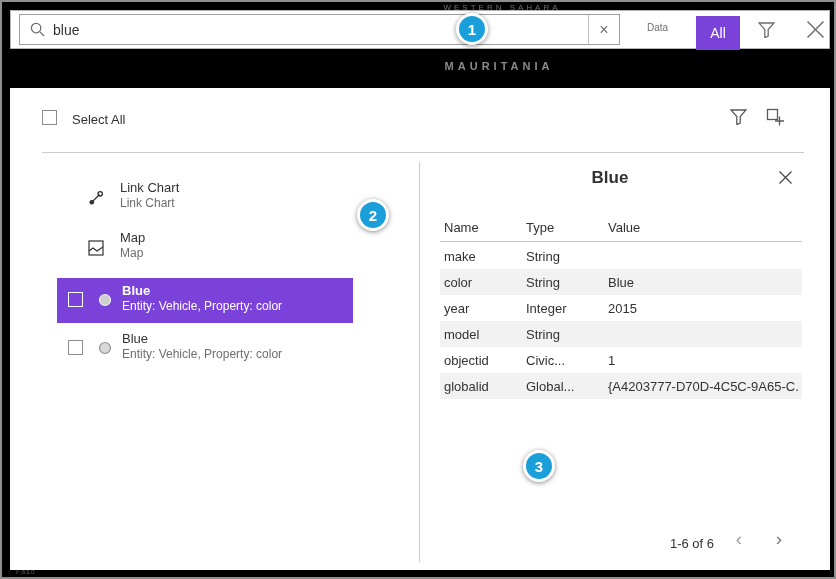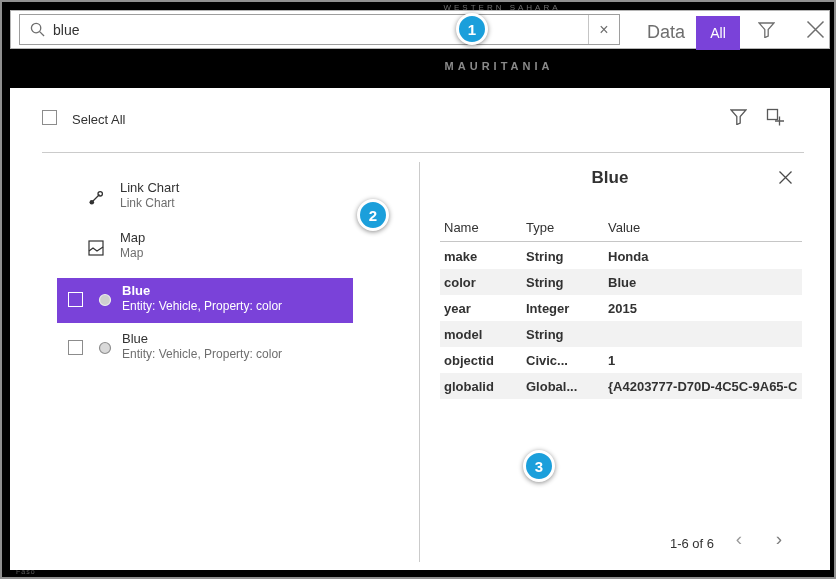--- a/index.html
+++ b/index.html
@@ -31,21 +31,21 @@
   .searchbox .mag { margin-left: 10px; flex: 0 0 auto; display: flex; }
   .searchbox input {
     flex: 1 1 auto; border: none; outline: none; font-size: 14px; color: #323232;
     padding-left: 8px; font-family: "Liberation Sans", sans-serif; min-width: 0; background: transparent;
   }
   .clear-btn {
     flex: 0 0 31px; align-self: stretch; border-left: 1px solid #c5c5c5;
     display: flex; align-items: center; justify-content: center;
     color: #6e6e6e; font-size: 16px; cursor: pointer; background: #fff;
   }
-  .data-label { position: absolute; left: 636px; top: 11px; font-size: 18px; color: #6e6e6e; }
+  .data-label { position: absolute; left: 636px; top: 11px; font-size: 10px; color: #6e6e6e; }
   .all-btn {
     position: absolute; left: 685px; top: 5px; width: 44px; height: 34px;
     background: #7a42d9; color: #fff; border: none; font-size: 14px;
     font-family: "Liberation Sans", sans-serif; cursor: pointer;
   }
   .topbar-filter { position: absolute; left: 747px; top: 11px; cursor: pointer; display: flex; }
   .topbar-close { position: absolute; left: 795px; top: 9px; cursor: pointer; display: flex; }
 
   
   .badge {
@@ -95,21 +95,21 @@
   .detail-title {
     position: absolute; left: 410px; top: 80px; width: 380px; text-align: center;
     font-size: 17px; font-weight: 600; color: #323232;
   }
   .detail-close { position: absolute; left: 768px; top: 82px; cursor: pointer; display: flex; }
 
   .tbl-header { position: absolute; top: 132px; font-size: 13px; color: #323232; }
   .tbl-h-name { left: 434px; } .tbl-h-type { left: 516px; } .tbl-h-value { left: 598px; }
   .tbl-underline { position: absolute; left: 430px; top: 153px; width: 362px; height: 1px; background: #c6c6c6; }
 
-  .tbl-row { position: absolute; left: 430px; width: 362px; height: 26px; font-size: 13px; color: #323232; font-weight: bold; }
+  .tbl-row { position: absolute; left: 430px; width: 362px; height: 26px; font-size: 13px; color: #323232; }
   .tbl-row.striped { background: #f2f2f2; }
   .tbl-row span { position: absolute; top: 6px; white-space: nowrap; overflow: hidden; }
   .cell-name { left: 4px; width: 80px; }
   .cell-type { left: 86px; width: 80px; }
   .cell-value { left: 168px; width: 190px; }
 
   .pagination-label { position: absolute; left: 620px; top: 448px; width: 84px; text-align: right;
     font-size: 13px; color: #323232; }
   .page-chevron { position: absolute; top: 440px; width: 18px; height: 22px; text-align: center;
     font-size: 19px; line-height: 22px; cursor: pointer; }
@@ -229,21 +229,20 @@
     </span>
 
     <span class="tbl-header tbl-h-name">Name</span>
     <span class="tbl-header tbl-h-type">Type</span>
     <span class="tbl-header tbl-h-value">Value</span>
     <div class="tbl-underline"></div>
 
     <div class="tbl-row" style="top:155px;">
       <span class="cell-name">make</span>
       <span class="cell-type">String</span>
-      <span class="cell-value">Honda</span>
     </div>
     <div class="tbl-row striped" style="top:181px;">
       <span class="cell-name">color</span>
       <span class="cell-type">String</span>
       <span class="cell-value">Blue</span>
     </div>
     <div class="tbl-row" style="top:207px;">
       <span class="cell-name">year</span>
       <span class="cell-type">Integer</span>
       <span class="cell-value">2015</span>

